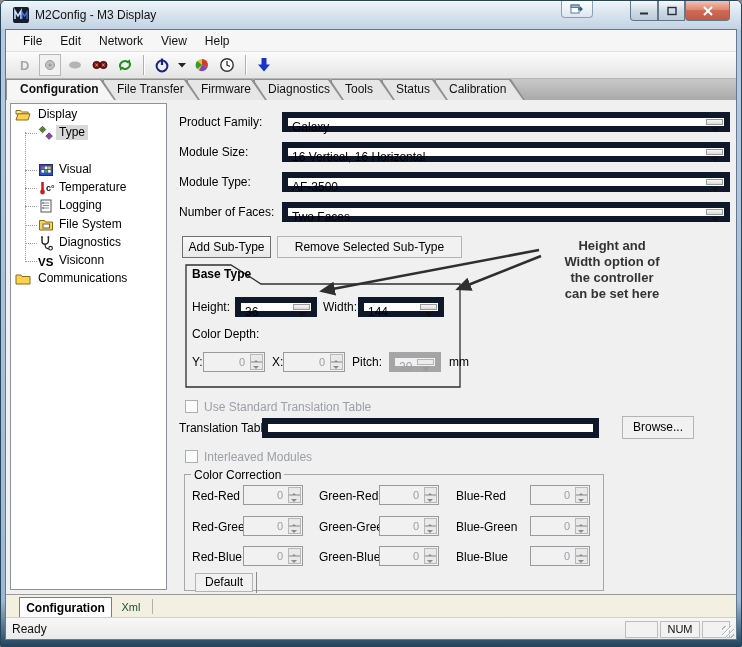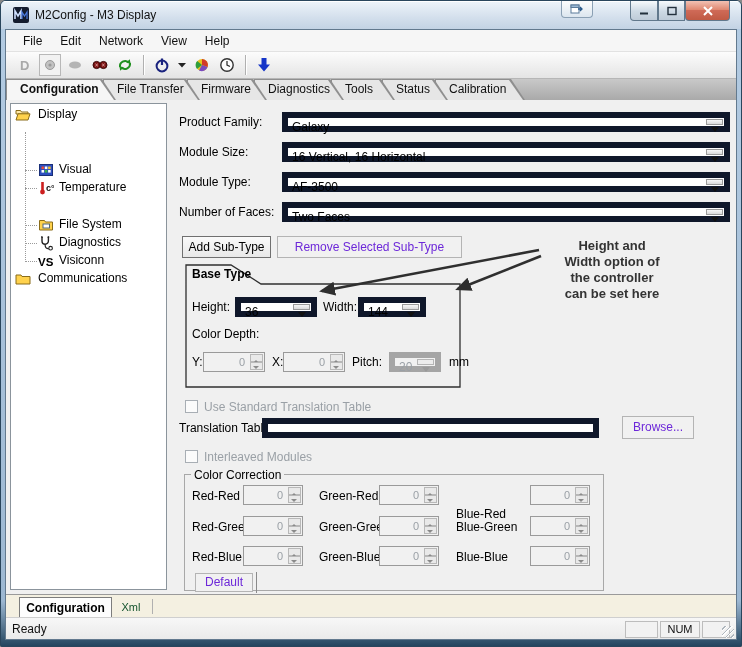--- a/index.html
+++ b/index.html
@@ -53,21 +53,21 @@
   .lbl.dis{color:#9aa0a6;}
   .combo{position:absolute;background:#fff;border:6px solid #0f172a;height:20px;}
   .combo .val{position:absolute;left:4px;top:2px;right:20px;font-size:12px;white-space:nowrap;overflow:hidden;color:#000;}
   .combo .cbtn{position:absolute;top:1px;right:1px;bottom:1px;width:17px;background:linear-gradient(#f7f7f7,#dadada);border:1px solid #9a9a9a;}
   .combo .cbtn::after{content:"";position:absolute;left:4px;top:7px;border:4px solid transparent;border-top:5px solid #111;}
   .combo.dis{background:#f1f1f1;border-color:#a5a5a5;}
   .combo.dis .val{color:#9aa0a6;}
   .combo.dis .cbtn{background:#ececec;border-color:#b5b5b5;}
   .combo.dis .cbtn::after{border-top-color:#9a9a9a;}
   .btn{position:absolute;background:linear-gradient(#fafafa,#e8e8e8);border:1px solid #707070;font-size:12px;color:#000;text-align:center;}
-  .btn.dis{background:#f1f1f1;border-color:#b4b4b4;color:#6d28d9;}
+  .btn.dis{background:#f1f1f1;border-color:#b4b4b4;color:#000000;}
   .spin{position:absolute;height:20px;background:#f1f1f1;border:1px solid #9a9a9a;}
   .spin .sval{position:absolute;right:19px;top:3px;font-size:11px;color:#9aa0a6;}
   .spin .sbtns{position:absolute;right:1px;top:1px;bottom:1px;width:13px;display:flex;flex-direction:column;}
   .spin .sb{flex:1;background:#e9e9e9;border:1px solid #b8b8b8;position:relative;}
   .spin .sb.up::after{content:"";position:absolute;left:2px;top:2px;border:3px solid transparent;border-bottom:3px solid #8a8a8a;}
   .spin .sb.dn::after{content:"";position:absolute;left:2px;top:3px;border:3px solid transparent;border-top:3px solid #8a8a8a;}
   .chk{position:absolute;width:13px;height:13px;background:#fbfbfb;border:1px solid #a8aeb4;}
   .group{position:absolute;border:1px solid #a8a8a8;}
   .group-label{position:absolute;font-size:12px;background:#f0f0f0;padding:0 3px;color:#000;white-space:nowrap;}
   .anno{position:absolute;left:530px;top:138px;width:152px;text-align:center;font-size:13px;font-weight:bold;color:#333;line-height:16px;}
@@ -227,20 +227,30 @@
         <div class="tree-vline"></div>
 
         <div class="trow" style="top:2px">
           <svg class="ticon" style="left:4px" viewBox="0 0 16 16">
             <path d="M1 3.5 h4.5 l1 1.5 H13 v2 H1 z" fill="#ffe9a8" stroke="#8a6d1a"></path>
             <path d="M1 13 L3 6.8 H15 L13 13 Z" fill="#ffd24d" stroke="#8a6d1a"></path>
           </svg>
           <span class="tlabel" style="left:24px">Display</span>
         </div>
 
+        <div class="trow" style="top:20px">
+          <span class="stub"></span>
+          <svg class="ticon" style="left:27px" viewBox="0 0 16 16">
+            <rect x="2.2" y="2.2" width="4.6" height="4.6" fill="#3da03d" stroke="#1c501c" stroke-width="0.7" transform="rotate(45 4.5 4.5)"></rect>
+            <rect x="8.8" y="8.8" width="4.6" height="4.6" fill="#7a55c8" stroke="#3a2468" stroke-width="0.7" transform="rotate(45 11.1 11.1)"></rect>
+            <circle cx="4.5" cy="4.5" r="1" fill="#d22"></circle>
+              <circle cx="11.1" cy="11.1" r="1" fill="#d22"></circle>
+          </svg>
+          <span class="tlabel sel" style="left:45px">Type</span>
+        </div>
 
 
         <div class="trow" style="top:57px">
           <span class="stub"></span>
           <svg class="ticon" style="left:27px" viewBox="0 0 16 16">
             <rect x="1.5" y="2.5" width="13" height="11" fill="#2d4fc0" stroke="#1a2f78"></rect>
             <rect x="3.5" y="4.5" width="2.6" height="2.6" fill="#e84a3a"></rect>
               <rect x="6.8" y="4.5" width="2.6" height="2.6" fill="#fff"></rect>
               <rect x="10.1" y="4.5" width="2.6" height="2.6" fill="#f0c030"></rect>
             <rect x="3.5" y="8" width="2.6" height="2.6" fill="#fff"></rect>
@@ -253,20 +263,32 @@
         <div class="trow" style="top:75px">
           <span class="stub"></span>
           <svg class="ticon" style="left:27px" viewBox="0 0 16 16">
             <line x1="4.5" y1="2" x2="4.5" y2="10.5" stroke="#cc1f1f" stroke-width="2.6"></line>
             <circle cx="4.5" cy="12" r="2.4" fill="#cc1f1f"></circle>
             <text x="8" y="11" font-size="9" font-weight="bold" fill="#111">c°</text>
           </svg>
           <span class="tlabel" style="left:45px">Temperature</span>
         </div>
 
+        <div class="trow" style="top:93px">
+          <span class="stub"></span>
+          <svg class="ticon" style="left:27px" viewBox="0 0 16 16">
+            <rect x="3" y="2" width="10" height="12" fill="#fff" stroke="#555"></rect>
+            <line x1="5" y1="5" x2="11" y2="5" stroke="#7a8a9a"></line>
+              <line x1="5" y1="7.5" x2="11" y2="7.5" stroke="#7a8a9a"></line>
+            <line x1="5" y1="10" x2="11" y2="10" stroke="#7a8a9a"></line>
+            <rect x="4.2" y="4.3" width="1.4" height="1.4" fill="#2d4fc0"></rect>
+              <rect x="4.2" y="9.3" width="1.4" height="1.4" fill="#2d4fc0"></rect>
+          </svg>
+          <span class="tlabel" style="left:45px">Logging</span>
+        </div>
 
         <div class="trow" style="top:112px">
           <span class="stub"></span>
           <svg class="ticon" style="left:27px" viewBox="0 0 16 16">
             <path d="M1.5 3.5 h5 l1 1.5 h7 V13 h-13 z" fill="#ffd24d" stroke="#8a6d1a"></path>
             <rect x="5" y="7" width="6.5" height="4" fill="#fff" stroke="#55687a"></rect>
           </svg>
           <span class="tlabel" style="left:45px">File System</span>
         </div>
 
@@ -329,21 +351,21 @@
         <path d="M1 1 H46 L76 20 H275 V123 H1 Z" fill="none" stroke="#2f2f2f" stroke-width="1.3"></path>
       </svg>
       <span class="lbl" style="left:186px;top:167px;font-weight:bold">Base Type</span>
 
       <span class="lbl" style="left:186px;top:200px">Height:</span>
       <div class="combo" style="left:229px;top:197px;width:82px">
         <span class="val">36</span>
           <span class="cbtn"></span>
       </div>
       <span class="lbl" style="left:317px;top:200px">Width:</span>
-      <div class="combo" style="left:352px;top:197px;width:68px">
+      <div class="combo" style="left:352px;top:197px;width:86px">
         <span class="val">144</span>
           <span class="cbtn"></span>
       </div>
 
       <span class="lbl" style="left:186px;top:227px">Color Depth:</span>
 
       <span class="lbl" style="left:186px;top:255px">Y:</span>
       <div class="spin" style="left:197px;top:252px;width:62px">
         <span class="sval">0</span>
         <span class="sbtns">
@@ -406,21 +428,21 @@
           </span>
       </div>
       <span class="lbl" style="left:313px;top:389px">Green-Red</span>
       <div class="spin" style="left:373px;top:385px;width:60px">
         <span class="sval">0</span>
         <span class="sbtns">
             <span class="sb up"></span>
             <span class="sb dn"></span>
           </span>
       </div>
-      <span class="lbl" style="left:450px;top:407px">Blue-Red</span>
+      <span class="lbl" style="left:450px;top:389px">Blue-Red</span>
       <div class="spin" style="left:524px;top:385px;width:60px">
         <span class="sval">0</span>
         <span class="sbtns">
             <span class="sb up"></span>
             <span class="sb dn"></span>
           </span>
       </div>
 
       <span class="lbl" style="left:186px;top:420px">Red-Green</span>
       <div class="spin" style="left:237px;top:416px;width:60px">

